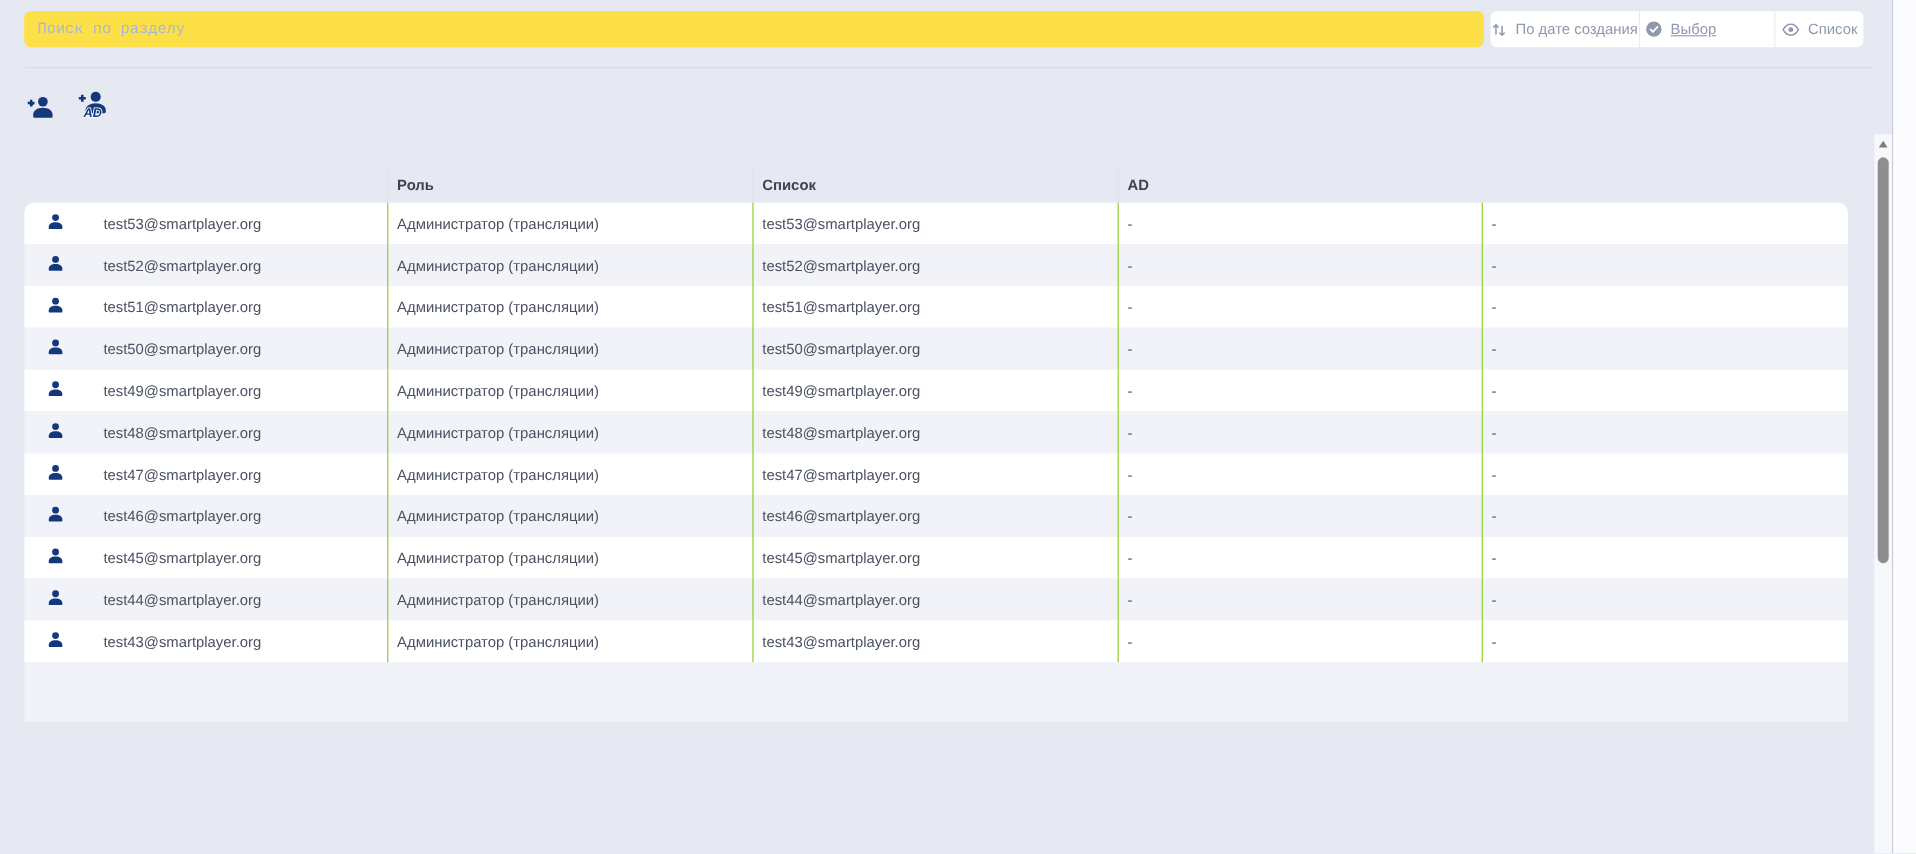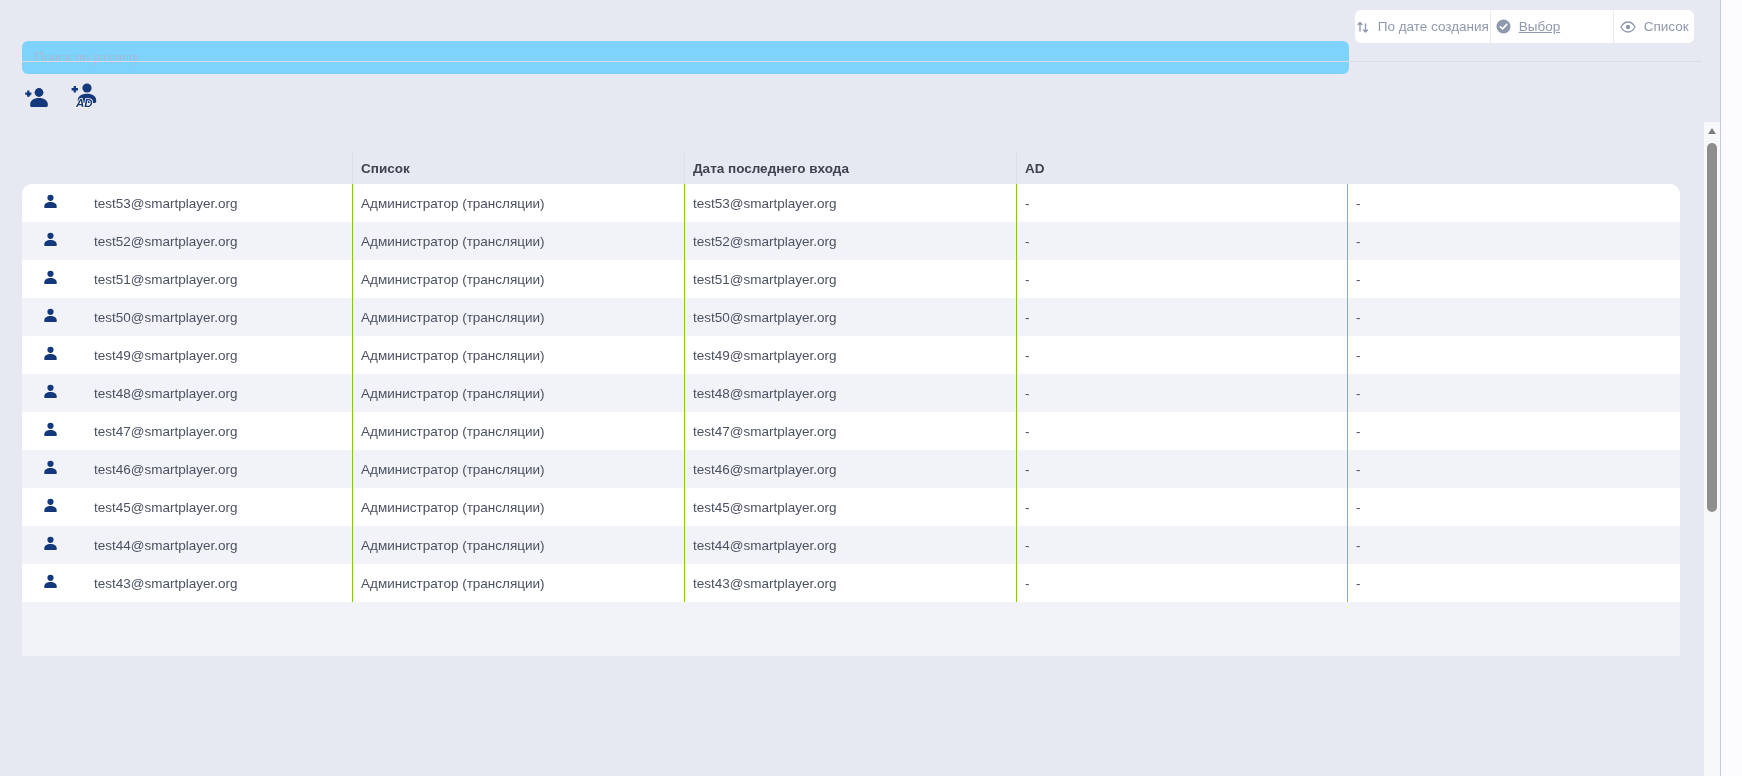--- a/index.html
+++ b/index.html
@@ -8,24 +8,23 @@
     position:relative;
     background:#e6e8f2;
     font-family:"Liberation Sans", sans-serif;
     overflow:hidden;
   }
 
   
   .search-input {
     position:absolute; left:22px; top:10px;
     width:1327px; height:33px;
-    background:#7dd3fc; border:none; border-radius:6px;
+    background:#fde047; border:none; border-radius:6px;
     padding:0 12px; font-size:14px; color:#5a6a85; outline:none;
-    font-family:Liberation Serif, serif;
-    margin-top:31px;
+    font-family:Liberation Mono, monospace;
   }
   .search-input::placeholder { color:#a8b8d4; }
 
   .btn-group {
     position:absolute; left:1355px; top:10px;
     width:339px; height:33px;
     background:#ffffff; border-radius:6px;
     display:flex; align-items:stretch; overflow:hidden;
   }
   .tb-btn {
@@ -173,22 +172,22 @@
         </g>
         <text x="8" y="24.5" font-family="Liberation Sans, sans-serif" font-size="11.5" font-weight="bold" font-style="italic" fill="#14387c" stroke="#ffffff" stroke-width="1.6" paint-order="stroke">AD</text>
       </svg>
     </span>
   </button>
 </div>
 
 <div class="table-area">
   <div class="t-header">
     <div class="h-cell"></div>
+    <div class="h-cell">Роль</div>
     <div class="h-cell">Список</div>
-    <div class="h-cell">Дата последнего входа</div>
     <div class="h-cell">AD</div>
   </div>
   <div class="rows-block" id="rows-block">
   <div class="t-row">
     <div class="cell user">
       <span>
         <svg width="15" height="15" viewBox="0 0 15 15">
           <g fill="#14387c">
             <circle cx="7.5" cy="3.8" r="3.1"></circle>
             <path d="M7.5 8 c-3.7 0 -6.2 1.8 -6.2 4.3 v0.9 c0 0.5 0.4 0.9 0.9 0.9 h10.6 c0.5 0 0.9 -0.4 0.9 -0.9 v-0.9 c0 -2.5 -2.5 -4.3 -6.2 -4.3 z"></path>

